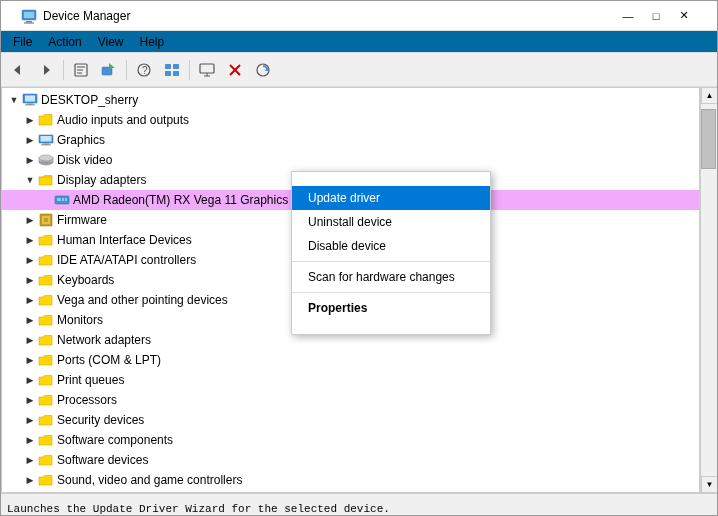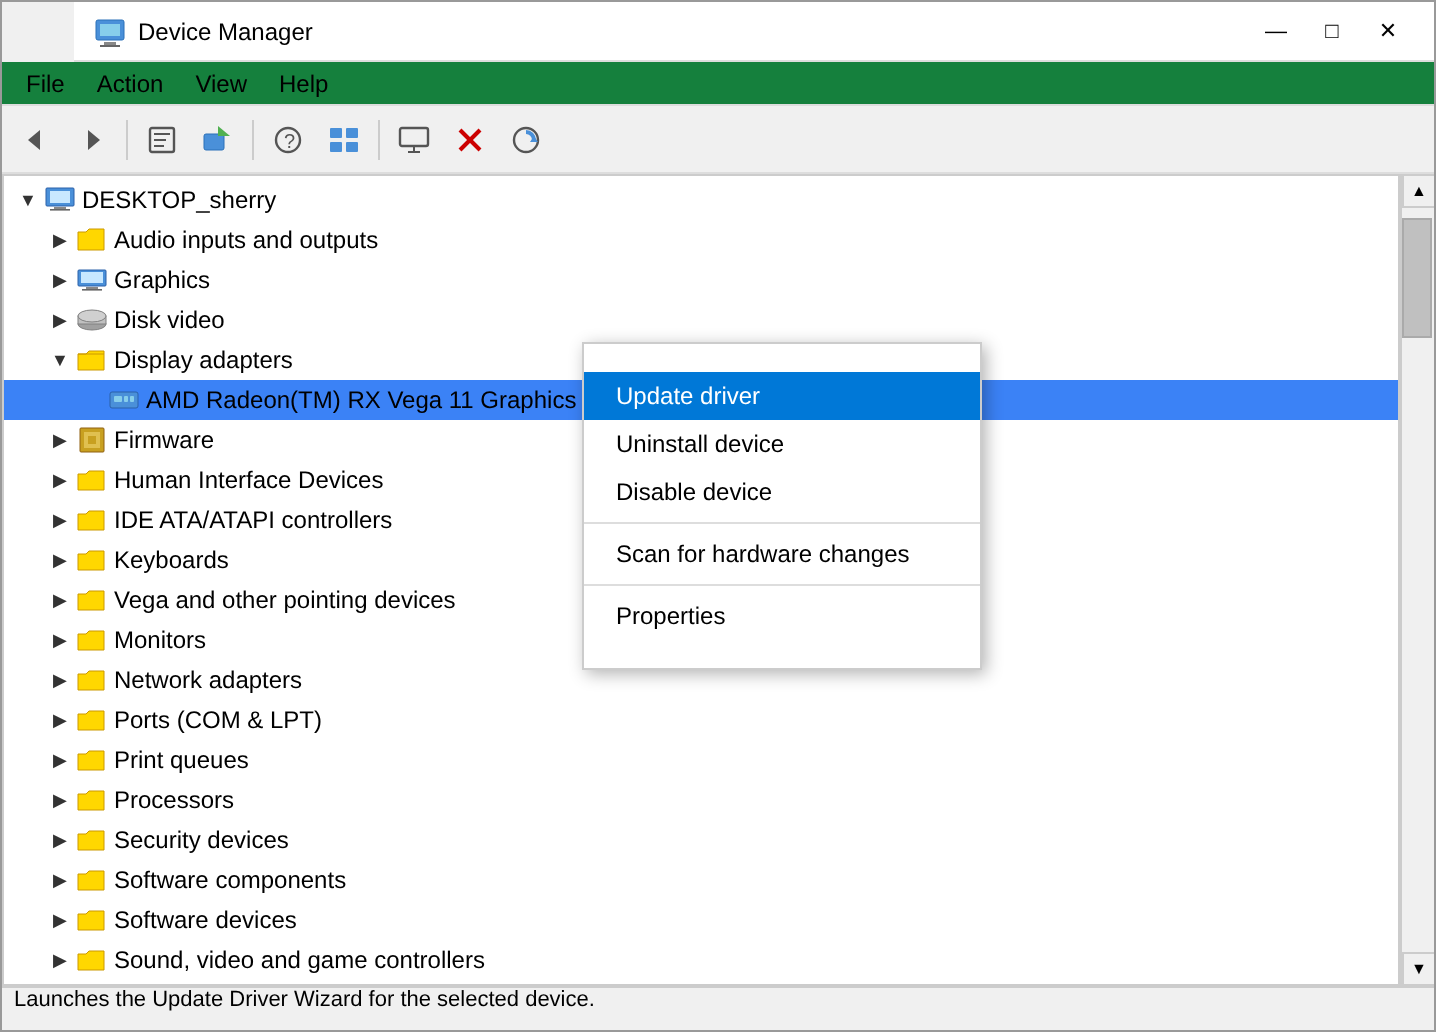--- a/index.html
+++ b/index.html
@@ -17,24 +17,23 @@
       background: #f0f0f0;
       border: 1px solid #999;
       display: flex;
       flex-direction: column;
     }
     .title-bar {
       background: #fff;
       height: 30px;
       display: flex;
       align-items: center;
-      padding: 0 10px;
+      padding: 0 20px;
       border-bottom: 1px solid #ddd;
       justify-content: space-between;
-      margin-left: 36px;
     }
     .title-bar-left {
       display: flex;
       align-items: center;
       gap: 6px;
     }
     .title-text {
       font-size: 12px;
       font-weight: normal;
     }
@@ -48,21 +47,21 @@
       background: transparent;
       border: none;
       cursor: pointer;
       font-size: 11px;
       display: flex;
       align-items: center;
       justify-content: center;
     }
     .menu-bar {
       height: 22px;
-      background: #15803d;
+      background: #0369a1;
       display: flex;
       align-items: center;
       padding: 0 4px;
       border-bottom: 1px solid #ddd;
     }
     .menu-item {
       padding: 2px 8px;
       cursor: pointer;
       font-size: 12px;
     }
@@ -161,21 +160,21 @@
       padding: 14px 0;
     }
     .ctx-item {
       padding: 5px 16px;
       cursor: pointer;
       font-size: 12px;
       display: flex;
       align-items: center;
     }
     .ctx-item.highlighted { background: #0078d7; color: white; }
-    .ctx-item.bold { font-weight: normal; }
+    .ctx-item.bold { font-weight: bold; }
     .ctx-separator {
       height: 1px;
       background: #ddd;
       margin: 3px 0;
     }
     .scrollbar {
       width: 17px;
       background: #f0f0f0;
       border-left: 1px solid #ccc;
       display: flex;
@@ -204,23 +203,24 @@
       position: absolute;
       top: 5px;
       left: 0;
       border: 1px solid #aaa;
     }
     .status-bar {
       height: 22px;
       background: #f0f0f0;
       border-top: 1px solid #ccc;
       display: flex;
-      align-items: flex-start;
+      align-items: flex-end;
       padding: 0 6px;
       font-size: 11px;
+      font-family: Liberation Mono, monospace;
     }
 
     
     svg { display: block; }
   </style>
 </head>
 <body>
 
 <div class="window">
 
@@ -371,21 +371,21 @@
           <span class="expander">▼</span>
           <span class="item-icon">
             <svg width="16" height="16" viewBox="0 0 16 16">
               <path d="M1,5 L5,5 L6.5,3.5 L14,3.5 L14,13 L1,13 Z" fill="#ffd700" stroke="#cc9900" stroke-width="0.5"></path>
               <path d="M1,5 L14,5" stroke="#cc9900" stroke-width="0.5"></path>
             </svg>
           </span>
           <span class="item-label">Display adapters</span>
         </div>
 
-        <div class="tree-item indent-3 context-selected" style="background:#3b82f6;">
+        <div class="tree-item indent-3 context-selected" style="background:#f0abfc;">
           <span class="expander" style="visibility:hidden;">▶</span>
           <span class="item-icon">
             <svg width="16" height="16" viewBox="0 0 16 16">
               <rect x="1" y="4" width="14" height="8" rx="1" fill="#4a90d9" stroke="#2a60a9" stroke-width="0.5"></rect>
               <rect x="3" y="6" width="4" height="3" rx="0.5" fill="#87ceeb"></rect>
               <rect x="8" y="6" width="2" height="3" rx="0.5" fill="#87ceeb"></rect>
               <rect x="11" y="6" width="2" height="3" rx="0.5" fill="#87ceeb"></rect>
             </svg>
           </span>
           <span class="item-label">AMD Radeon(TM) RX Vega 11 Graphics</span>

